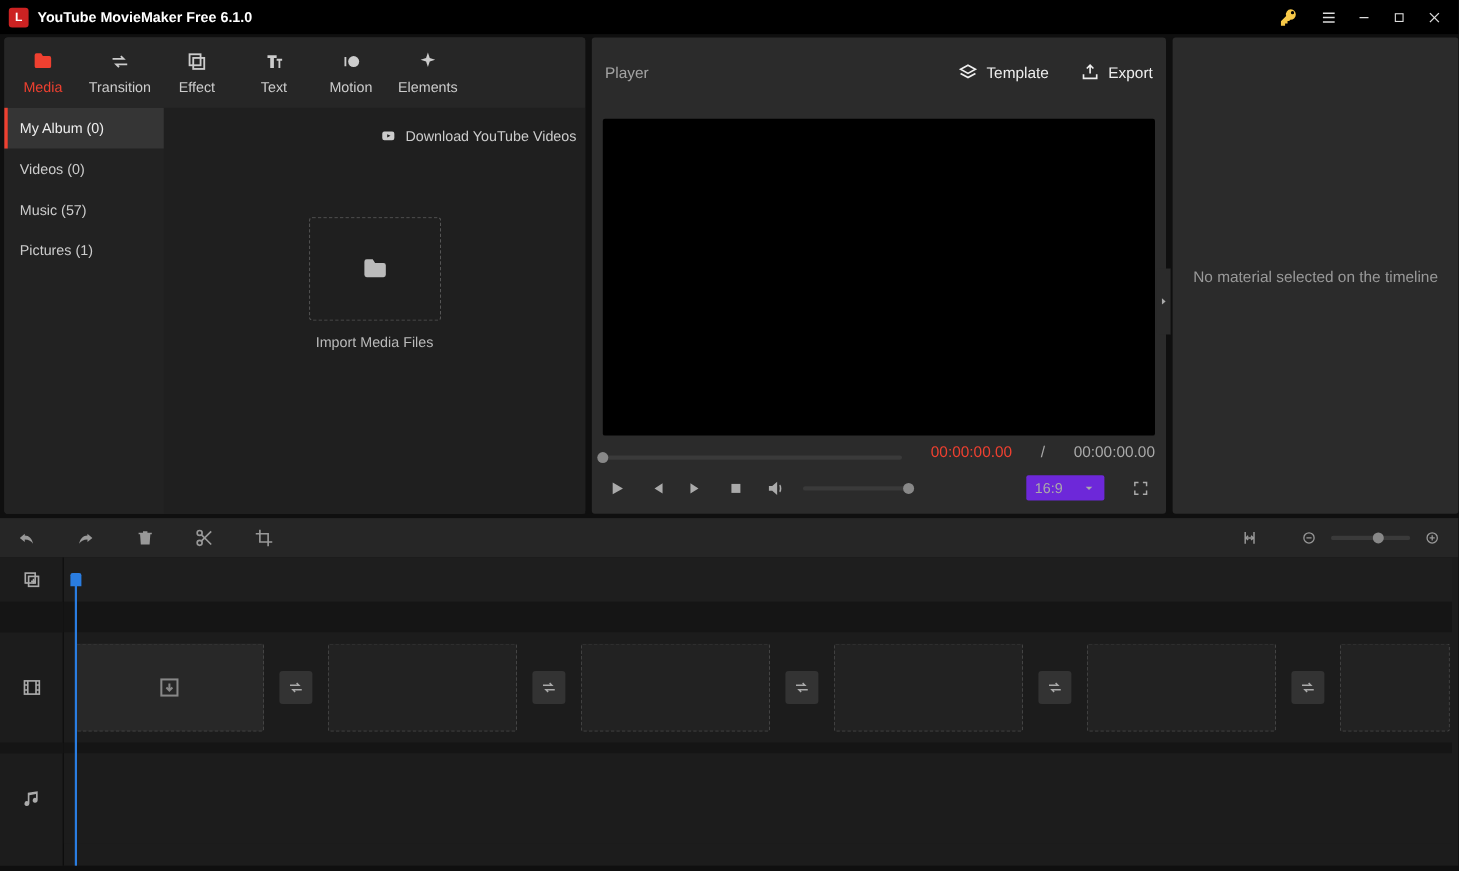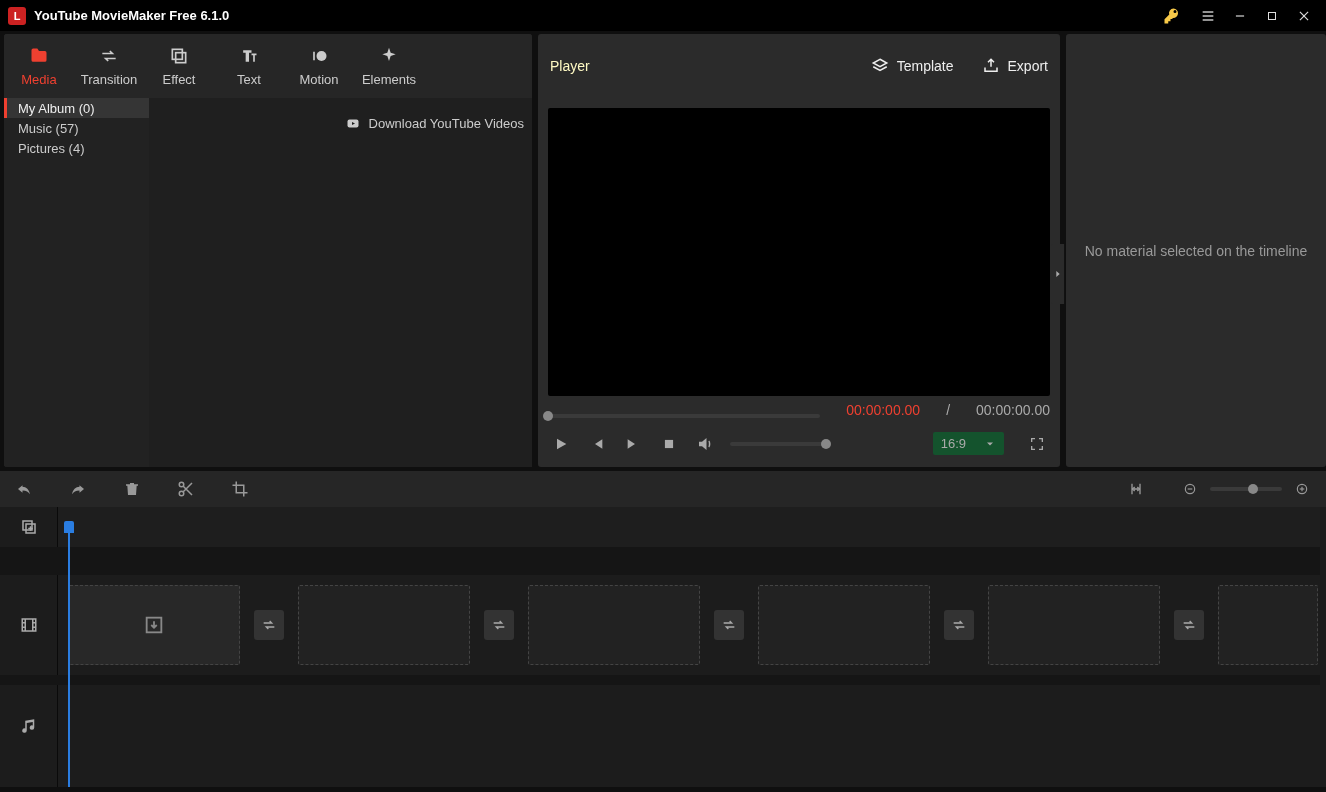--- a/index.html
+++ b/index.html
@@ -73,21 +73,21 @@
   .ttab.active { color:#ef4030; }
   .ttab svg { width:20px; height:20px; }
   .left-body { flex:1; display:flex; }
   .sidelist {
     width:145px;
     background:#222;
     display:flex; flex-direction:column;
     border-radius:0 0 0 3px;
   }
   .sideitem {
-    height:20px;
+    height:37px;
     display:flex; align-items:center;
     padding: 0 14px;
     color:#ccc;
     font-size:13px;
   }
   .sideitem.active {
     background:#353535;
     border-left:3px solid #ef4030;
     padding-left:11px;
     color:#eee;
@@ -120,21 +120,21 @@
   }
   .importdrop svg { width:30px; height:26px; fill:#bbb; }
   .importlabel { color:#bbb; font-size:13px; }
 
   
   .panel-player { width:522px; display:flex; flex-direction:column; }
   .player-header {
     height:64px; display:flex; align-items:center;
     padding: 0 12px; gap:10px;
   }
-  .player-header .hlabel { font-size:14px; color:#fef9c3; }
+  .player-header .hlabel { font-size:14px; color:#a3a3a3; }
   .hspacer { flex:1; }
   .hbtn { display:flex; align-items:center; gap:8px; color:#eee; font-size:14px; margin-left:18px; }
   .hbtn svg { width:18px; height:18px; }
   .preview {
     margin: 10px 10px 0 10px;
     flex:1;
     background:#000;
     border-radius:2px;
   }
   .timebar {
@@ -148,21 +148,21 @@
   .time-grey { color:#aaa; font-size:14px; }
   .controls {
     margin: 8px 6px 6px 6px;
     display:flex; align-items:center; gap:14px;
     padding: 6px 6px;
   }
   .controls .cbtn { width:22px;height:22px; display:flex;align-items:center;justify-content:center; color:#aaa;}
   .volslider { width:96px; height:4px; background:#3a3a3a; border-radius:2px; position:relative; }
   .volslider .knob { position:absolute; right:0; top:50%; width:10px;height:10px; background:#888; border-radius:50%; transform:translate(50%,-50%);}
   .controls .spacer { flex:1; }
-  .aspect { background:#14532d; padding:4px 8px; display:flex;align-items:center; gap:18px; font-size:13px; color:#aaa; border-radius:2px;}
+  .aspect { background:#6d28d9; padding:4px 8px; display:flex;align-items:center; gap:18px; font-size:13px; color:#aaa; border-radius:2px;}
   .fullscr { margin-left:8px; }
 
   
   .panel-right { flex:1; display:flex; flex-direction:column; align-items:center; justify-content:center; position:relative; }
   .prop-msg { color:#999; font-size:14px; }
   .prop-toggle {
     position:absolute; left:-1px; top:210px;
     width:14px; height:60px; background:#2b2b2b;
     border-radius:2px 0 0 2px;
     transform: translateX(-100%);
@@ -313,33 +313,44 @@
           </svg>
         <span>Elements</span>
       </div>
     </div>
     <div class="left-body">
       <div class="sidelist">
         <div class="sideitem active">
             <span>My Album (0)</span>
           </div>
         <div class="sideitem">
+            <span>Videos (0)</span>
+          </div>
+        <div class="sideitem">
             <span>Music (57)</span>
           </div>
         <div class="sideitem">
-            <span>Pictures (4)</span>
+            <span>Pictures (1)</span>
           </div>
       </div>
       <div class="mediaarea">
         <div class="dl-yt">
           <svg viewBox="0 0 24 24" width="16" height="12" fill="#ccc">
               <rect x="1" y="3" width="22" height="16" rx="4"></rect>
               <path d="M10 8l6 3-6 3z" fill="#1f1f1f"></path>
             </svg>
           <span>Download YouTube Videos</span>
+        </div>
+        <div class="importbox">
+          <div class="importdrop">
+            <svg viewBox="0 0 24 24">
+                <path d="M3 6a2 2 0 0 1 2-2h5l2 3h7a2 2 0 0 1 2 2v8a2 2 0 0 1-2 2H5a2 2 0 0 1-2-2V6z"></path>
+              </svg>
+          </div>
+          <div class="importlabel">Import Media Files</div>
         </div>
       </div>
     </div>
   </div>
 
   <div class="panel panel-player">
     <div class="player-header">
       <div class="hlabel">Player</div>
       <div class="hspacer"></div>
       <div class="hbtn">

